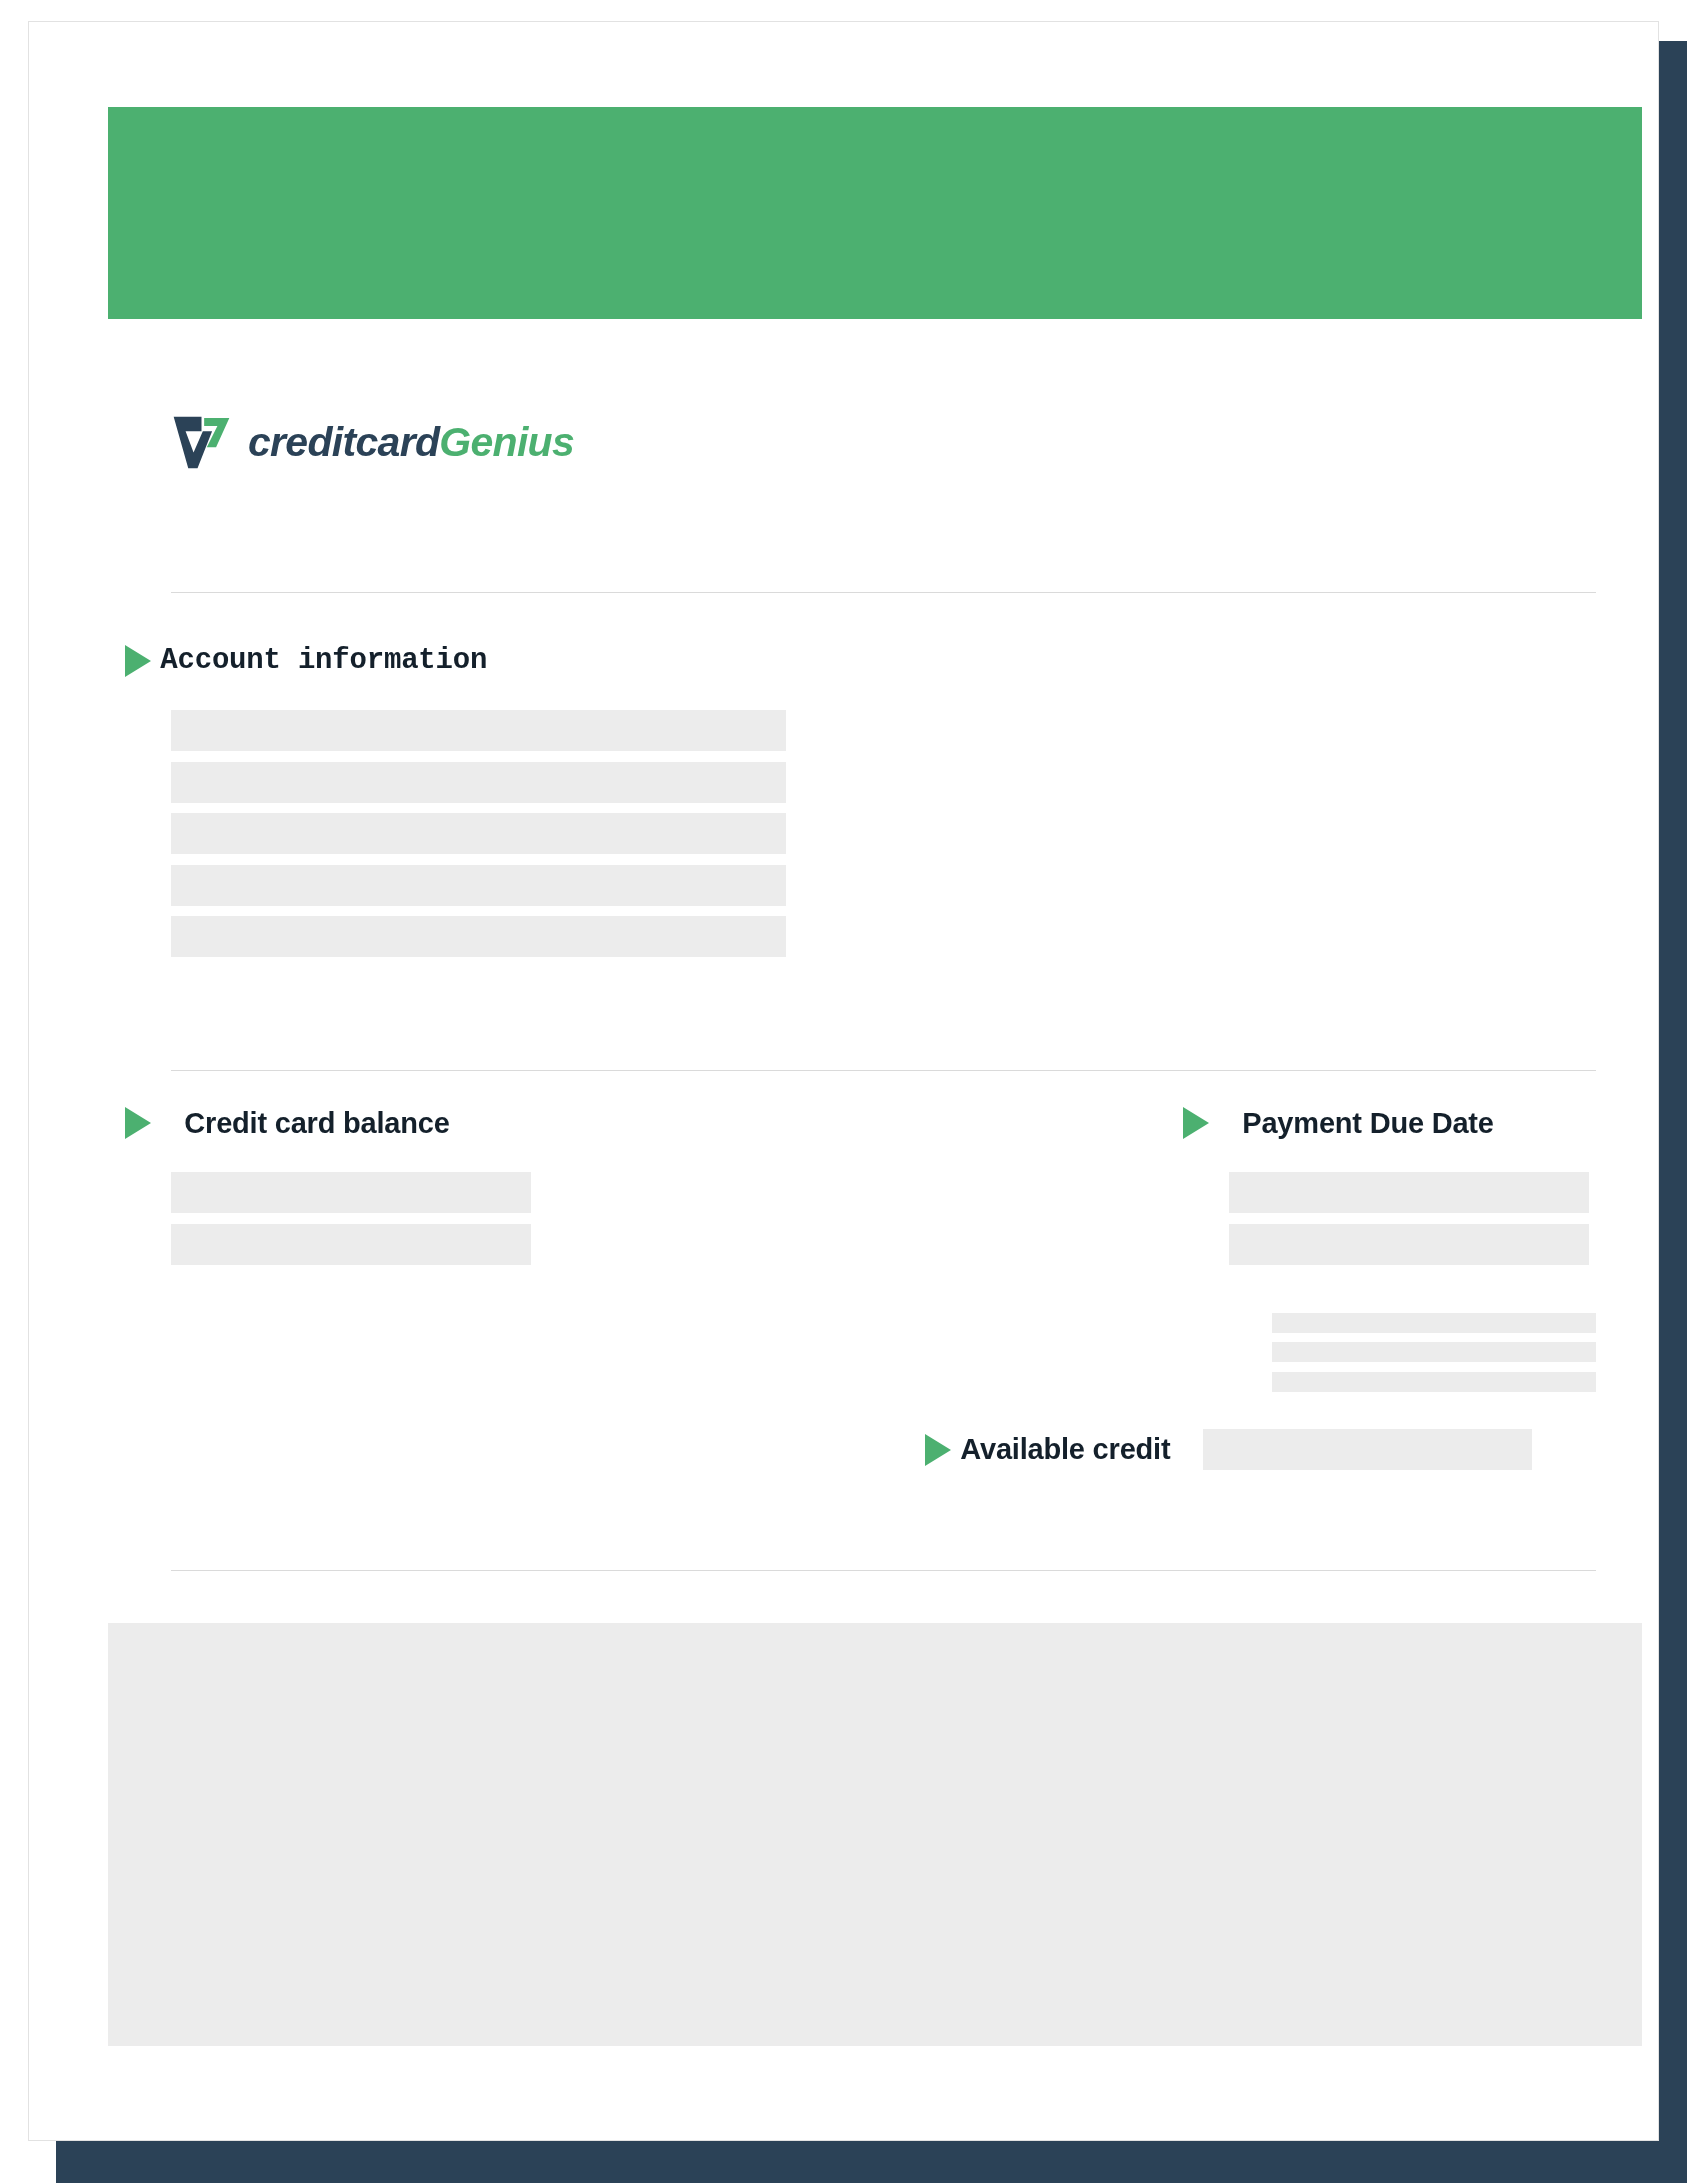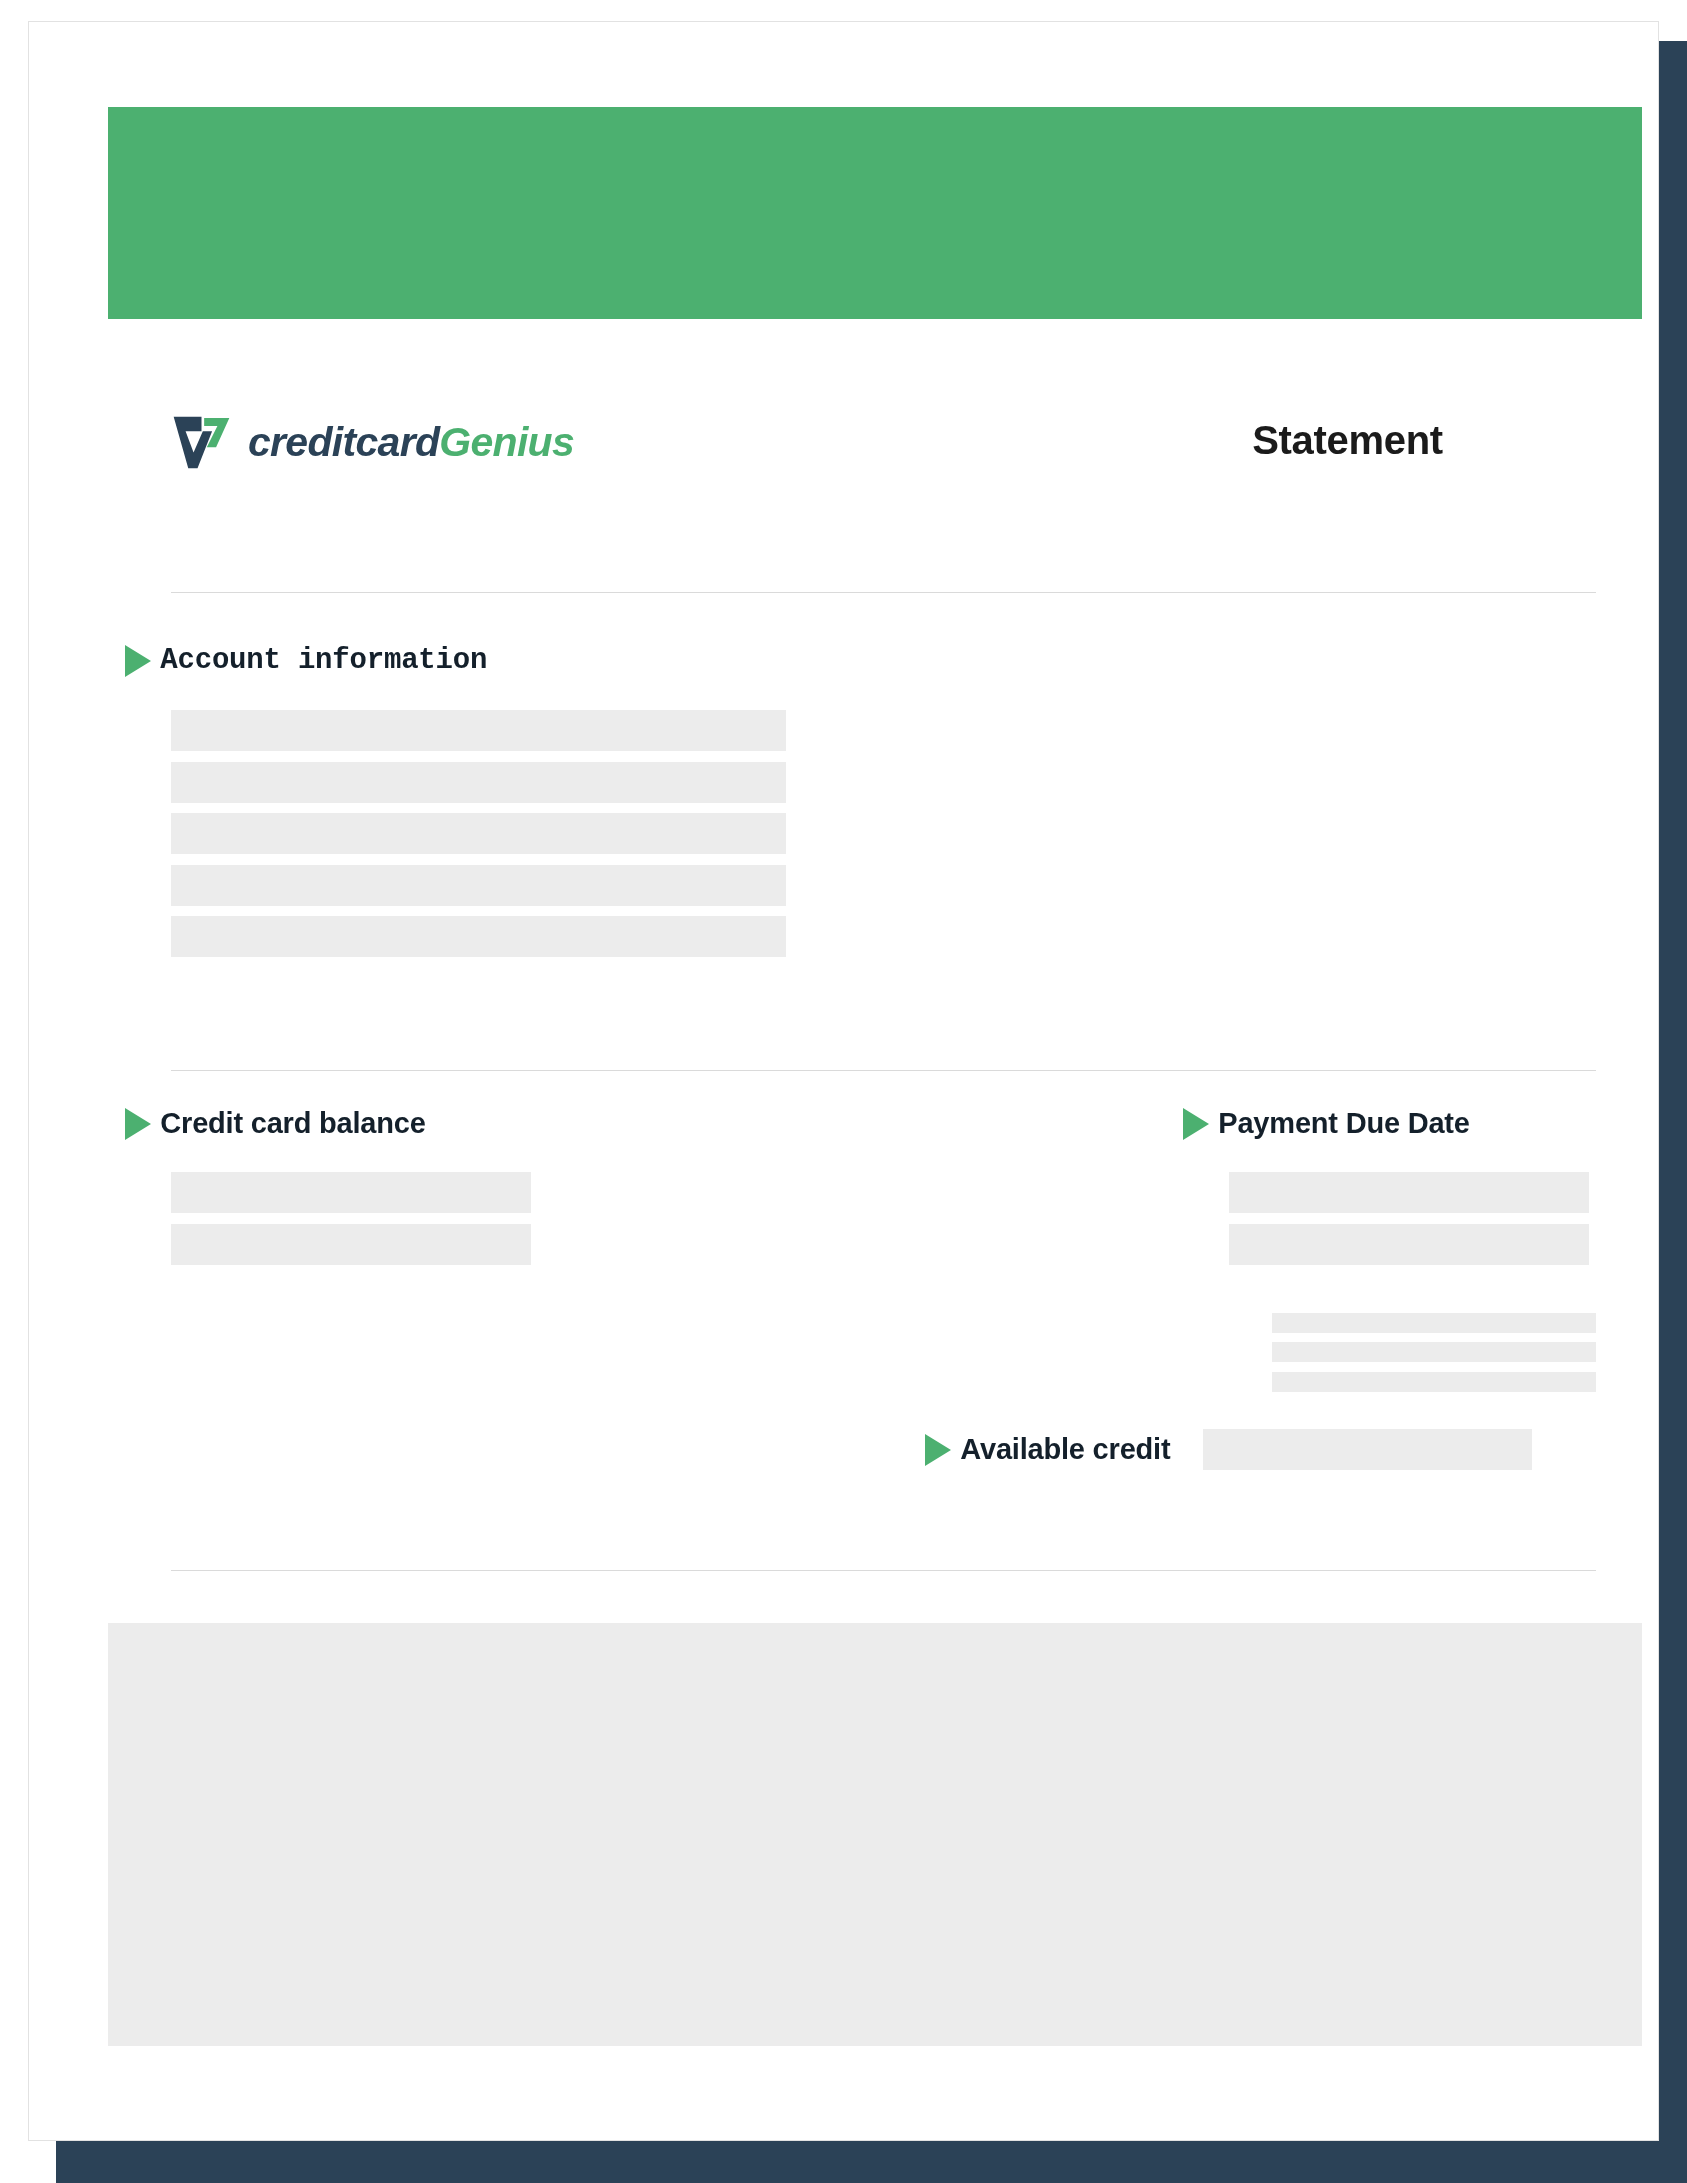--- a/index.html
+++ b/index.html
@@ -151,22 +151,23 @@
     height: 41px;
     margin-bottom: 10.6px;
   }
   
   .col {
     position: absolute;
     top: 1085px;
   }
   .col .col-head {
     display: flex;
-    align-items: center;
+    align-items: flex-start;
     margin-bottom: 32px;
+    gap: 24px;
   }
   .col.c1 { left: 96px; }
   .col.c2 { left: 612px; }
   .col.c3 { left: 1154px; }
 
   .col .blank-field {
     height: 41px;
     margin-bottom: 10.6px;
   }
   .col.c1 .blank-field { width: 360px; margin-left: 46px; }
@@ -222,21 +223,20 @@
         <svg viewBox="0 0 92 86" width="61" height="57" xmlns="http://www.w3.org/2000/svg">
           <path d="M4 4 L46 4 L46 26 L22 26 L34 58 L48 26 L62 26 L40 82 L26 82 Z" fill="#2b4257"></path>
           <path d="M50 6 L88 6 L68 50 L54 50 L70 18 L50 18 Z" fill="#4cb070"></path>
         </svg>
       </span>
       <span class="logo-text">
         <span class="part1">creditcard</span><span class="part2">Genius</span>
       </span>
     </div>
 
-    <div class="statement-title">Statement</div>
 
 
     <div class="divider d1"></div>
 
     <div class="acct-head">
       <span class="arrow"></span>
       <span class="label">Account information</span>
     </div>
     <div class="acct-fields">
       <span class="blank-field"></span>

